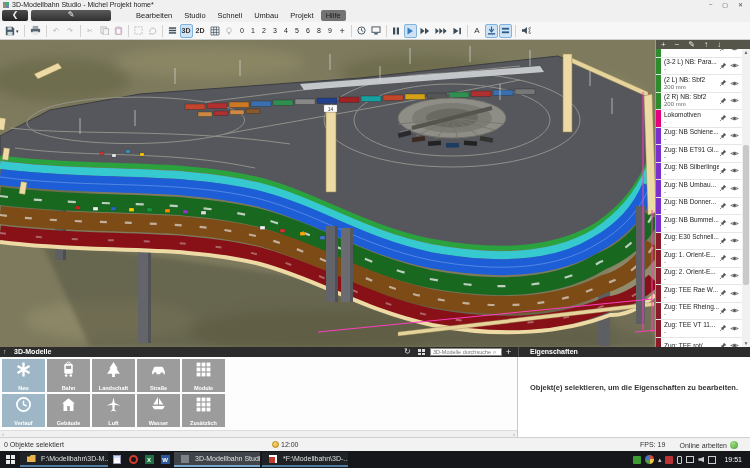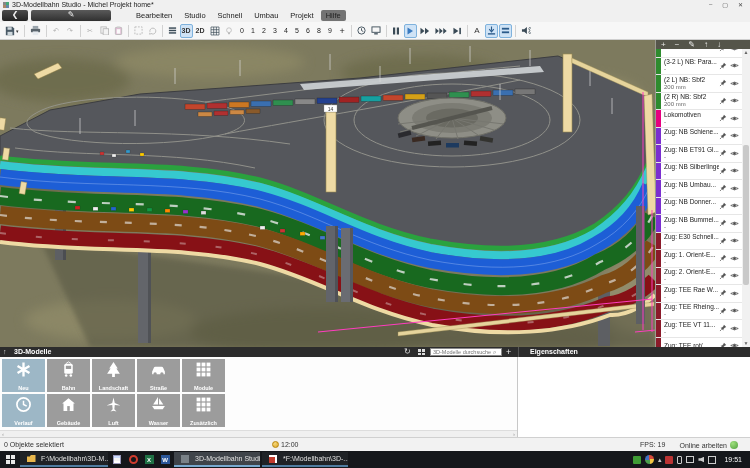--- a/index.html
+++ b/index.html
@@ -965,20 +965,23 @@
           </g>
         </svg>
       <span class="tlabel">Zusätzlich</span>
     </div>
     <div class="hscroll">
       <span>‹</span>
       <span>›</span>
     </div>
   </div>
 
+  <div class="props">
+    <div class="msg">Objekt(e) selektieren, um die Eigenschaften zu bearbeiten.</div>
+  </div>
 
   <div class="statusbar">
     <span class="selinfo">0 Objekte selektiert</span>
     <span class="simtime">
       <span class="clockdot"></span>
       <span>12:00</span>
     </span>
     <span class="fps">FPS: 19</span>
     <span class="online">
       <span>Online arbeiten</span>

